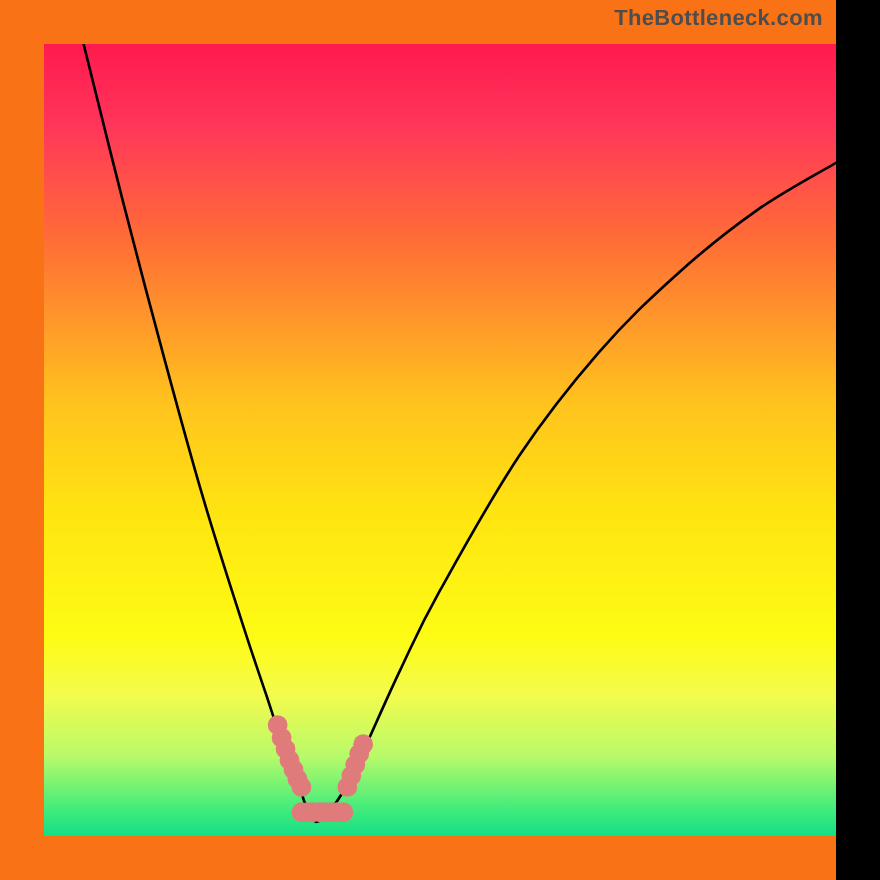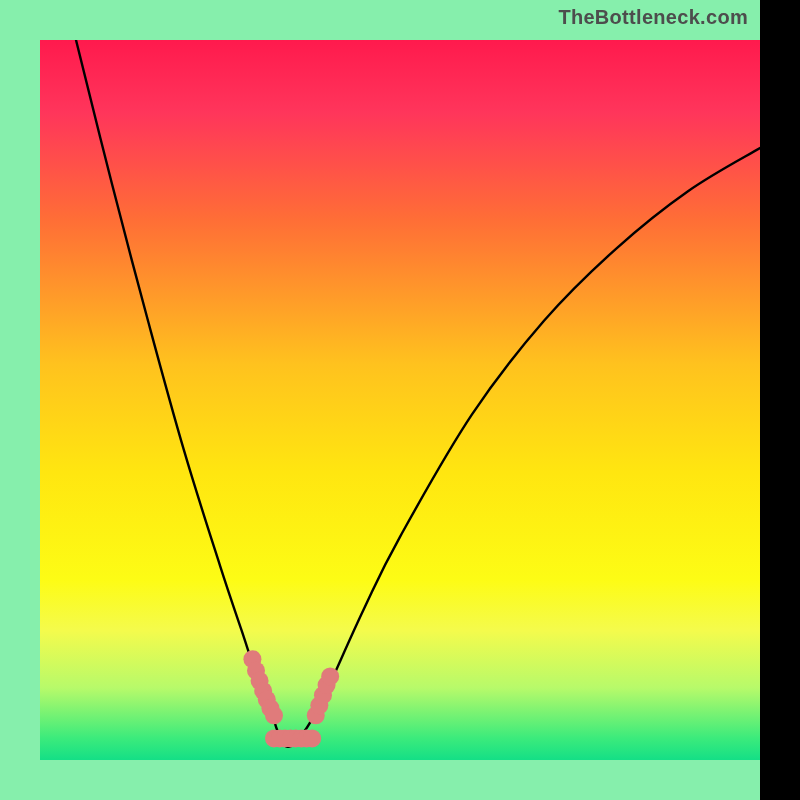--- a/index.html
+++ b/index.html
@@ -7,21 +7,21 @@
     padding: 0;
     width: 800px;
     height: 800px;
     background: #000;
     overflow: hidden;
   }
   .frame {
     position: relative;
     width: 760px;
     height: 800px;
-    background: #86efac;
+    background: #f97316;
   }
   .plot {
     position: absolute;
     left: 40px;
     top: 40px;
     width: 720px;
     height: 720px;
     overflow: hidden;
   }
   .wm {

